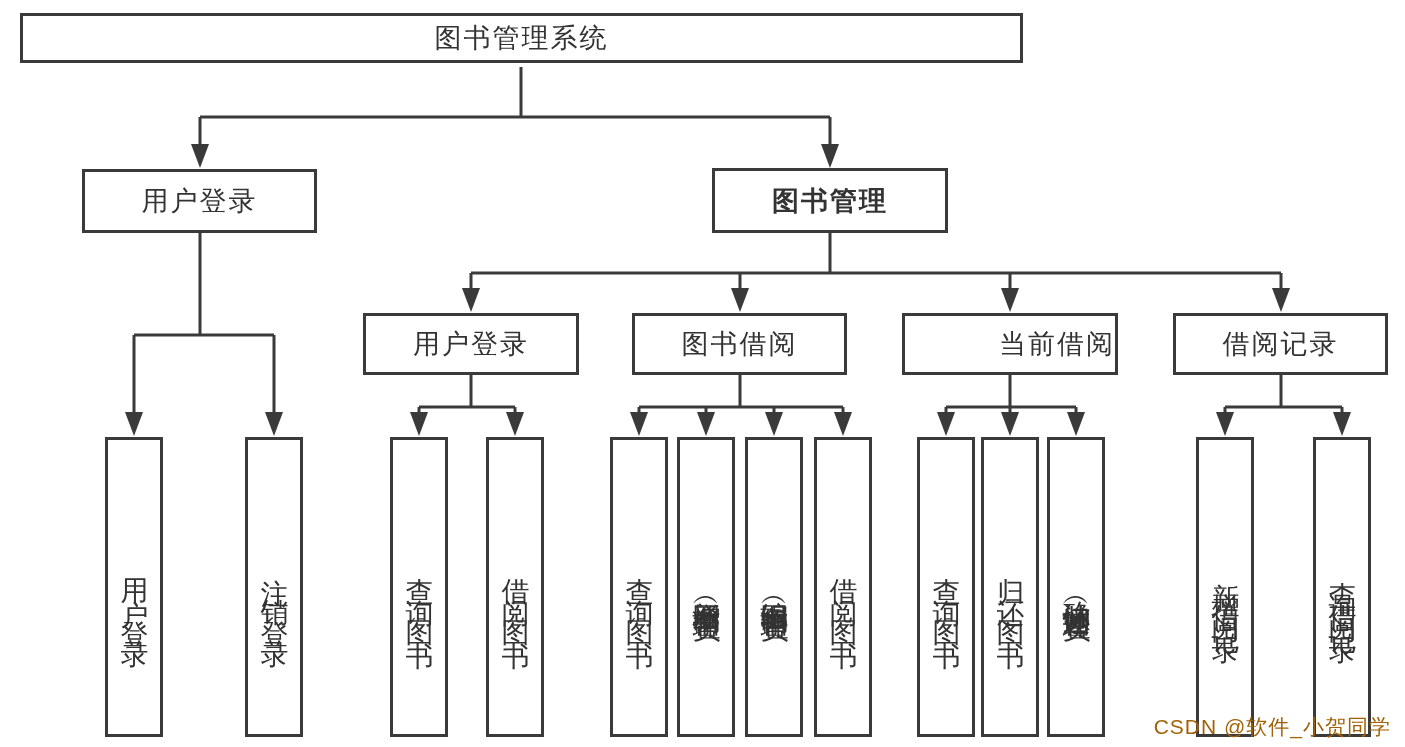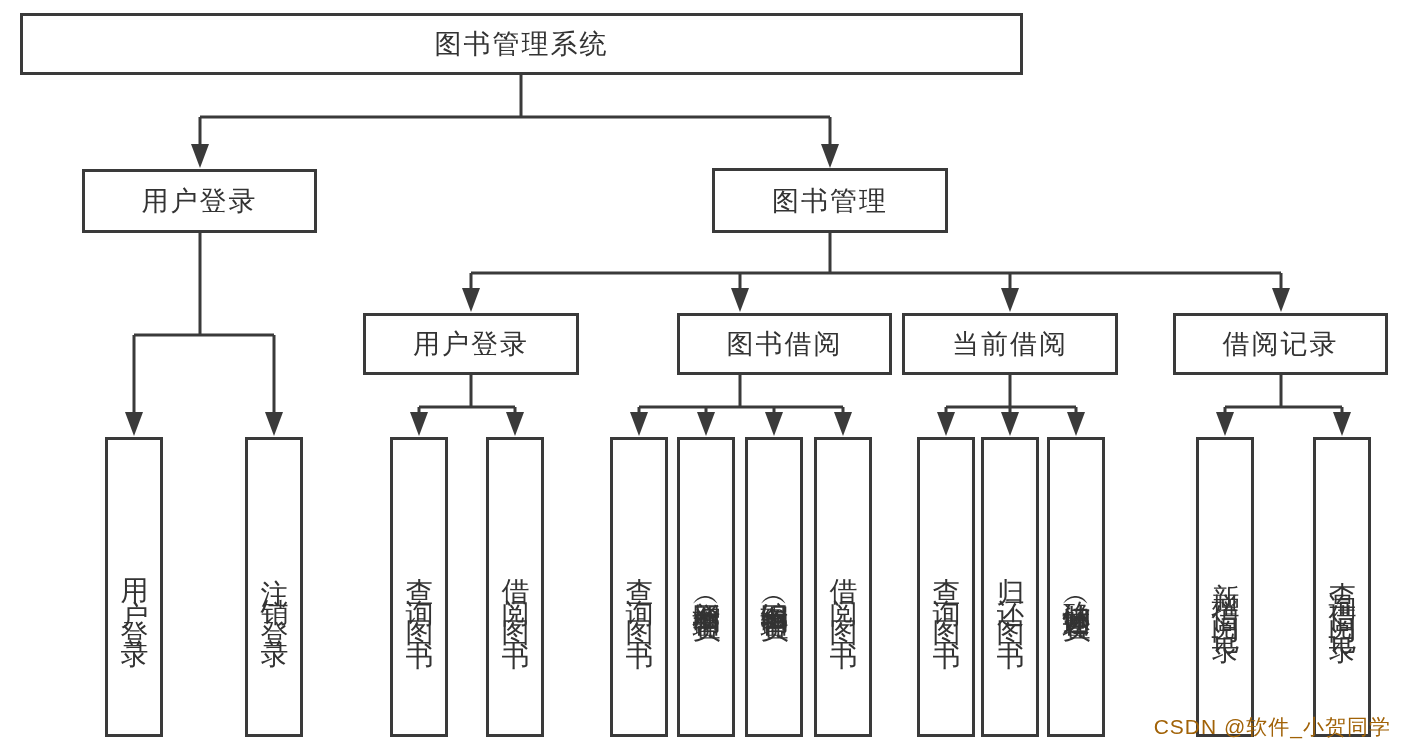--- a/index.html
+++ b/index.html
@@ -100,38 +100,38 @@
 
       <polygon points="937,412 955,412 946,436"></polygon>
       <polygon points="1001,412 1019,412 1010,436"></polygon>
       <polygon points="1067,412 1085,412 1076,436"></polygon>
 
       <polygon points="1216,412 1234,412 1225,436"></polygon>
       <polygon points="1333,412 1351,412 1342,436"></polygon>
     </g>
   </svg>
 
-  <div class="box" style="left:20px; top:13px; width:1003px; height:62px;">
+  <div class="box" style="left:20px; top:13px; width:1003px; height:50px;">
     <span class="h-label">图书管理系统</span>
   </div>
 
   <div class="box" style="left:82px; top:169px; width:235px; height:64px;">
     <span class="h-label">用户登录</span>
   </div>
-  <div class="box" style="left:712px; top:168px; width:236px; height:65px;">
+  <div class="box" style="left:712px; top:168px; width:236px; height:65px;font-weight:bold;">
     <span class="h-label">图书管理</span>
   </div>
 
   <div class="box" style="left:363px; top:313px; width:216px; height:62px;">
     <span class="h-label">用户登录</span>
   </div>
-  <div class="box" style="left:632px; top:313px; width:215px; height:62px;margin-left:45px;">
+  <div class="box" style="left:632px; top:313px; width:215px; height:62px;">
     <span class="h-label">图书借阅</span>
   </div>
-  <div class="box" style="left:902px; top:313px; width:216px; height:62px;">
+  <div class="box" style="left:902px; top:313px; width:216px; height:62px;justify-content:flex-end;">
     <span class="h-label">当前借阅</span>
   </div>
   <div class="box" style="left:1173px; top:313px; width:215px; height:62px;">
     <span class="h-label">借阅记录</span>
   </div>
 
   <div class="box leaf" style="left:105px;">
     <span class="v-label ls4">用户登录</span>
   </div>
   <div class="box leaf" style="left:245px;">

